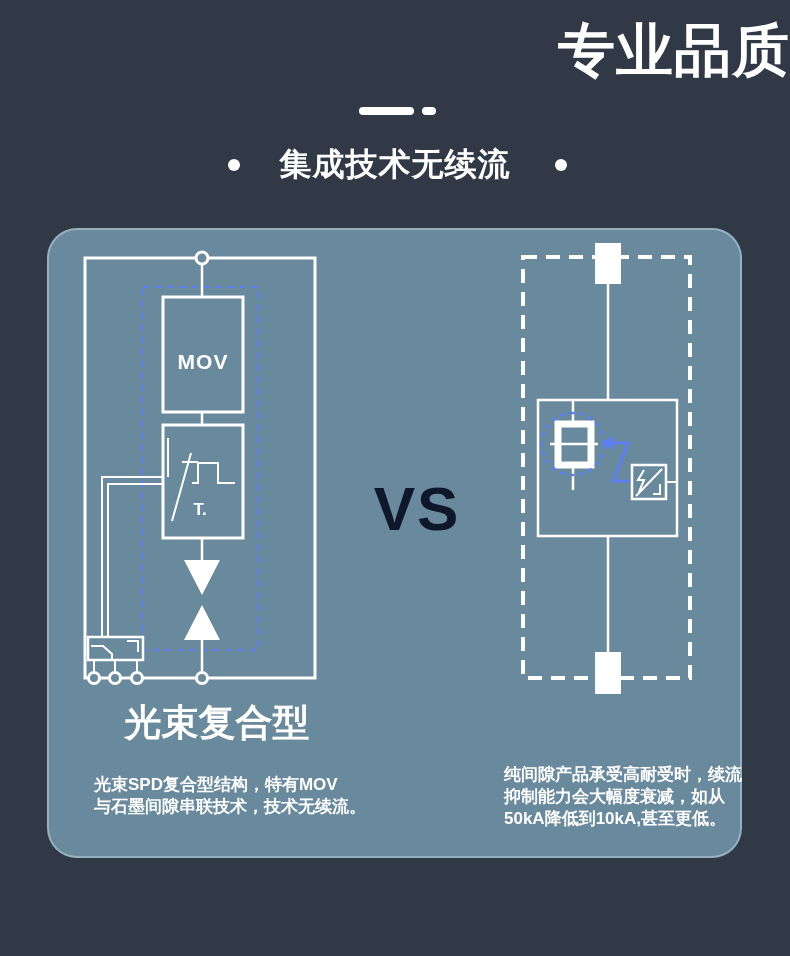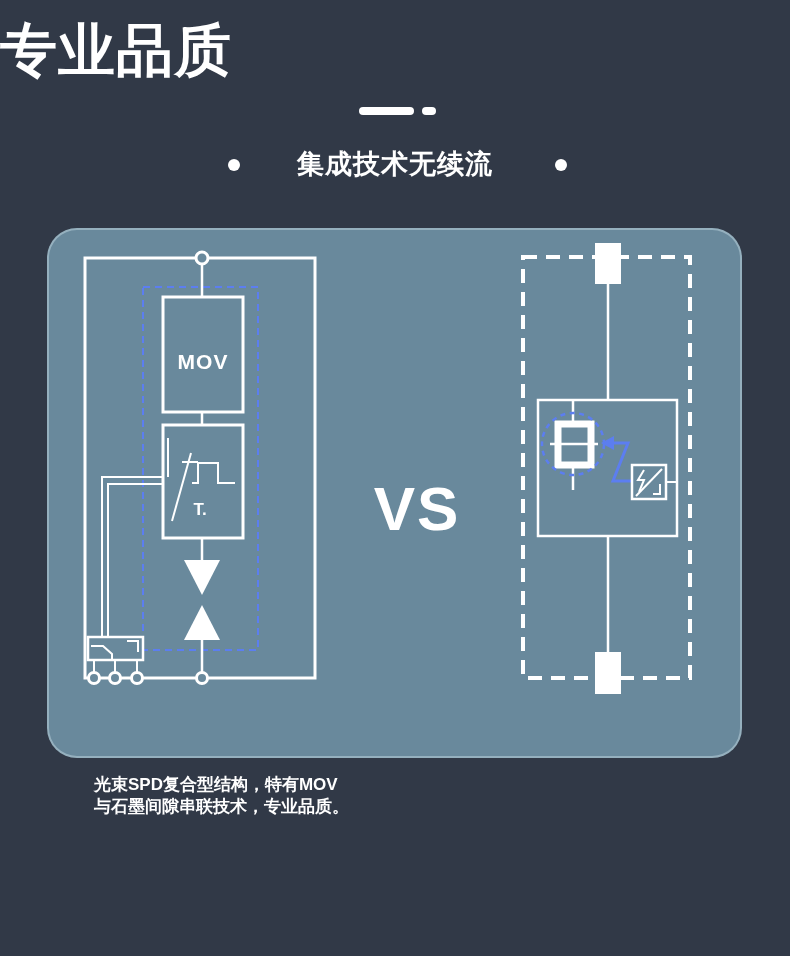--- a/index.html
+++ b/index.html
@@ -6,46 +6,46 @@
   body{
     width:790px;height:956px;
     background:#313947;
     font-family:"Liberation Sans","DejaVu Sans",sans-serif;
     position:relative;overflow:hidden;
     -webkit-font-smoothing:antialiased;
   }
   .abs{position:absolute;}
   
   .title{
-    left:0;right:0;top:16px;text-align:left;
+    left:0;right:0;top:16px;text-align:right;
     font-size:57px;font-weight:bold;color:#ffffff;
     letter-spacing:1px;line-height:68px;white-space:nowrap;
   }
   .divider{left:359px;top:107px;display:flex;gap:8px;align-items:center;}
   .divider .dash{width:55px;height:8px;border-radius:4px;background:#ffffff;}
   .divider .dot{width:14px;height:8px;border-radius:4px;background:#ffffff;}
   .subtitle{
     left:0;right:0;top:145px;text-align:center;
-    font-size:27px;font-weight:bold;color:#ffffff;
+    font-size:32px;font-weight:bold;color:#ffffff;
     line-height:38px;letter-spacing:1px;white-space:nowrap;
   }
   .side-dot{width:12px;height:12px;border-radius:50%;background:#ffffff;top:159px;}
   .side-dot.l{left:228px;}
   .side-dot.r{left:555px;}
   
   .card{
-    left:47px;top:228px;width:695px;height:530px;
+    left:47px;top:228px;width:695px;height:630px;
     background:#69899c;border-radius:30px;
     border:2px solid rgba(220,238,246,0.38);
     box-sizing:border-box;
   }
   .card svg{position:absolute;left:-2px;top:-2px;}
   .vs{
     left:308px;top:248px;width:120px;text-align:center;
-    font-size:62px;font-weight:bold;color:#ffffff;
+    font-size:62px;font-weight:bold;color:#0f172a;
     letter-spacing:2px;line-height:62px;
   }
   .col-heading{
     top:472px;text-align:center;color:#ffffff;
     font-size:37px;font-weight:bold;line-height:42px;white-space:nowrap;
   }
   .col-heading.left{left:28px;width:280px;}
   .col-heading.right{left:429px;width:280px;}
   .col-desc{
     color:#ffffff;font-size:17px;font-weight:bold;line-height:22px;
@@ -143,18 +143,24 @@
       </g>
       <line x1="666" y1="482" x2="677" y2="482" stroke-width="2"></line>
 
       <line x1="608" y1="536" x2="608" y2="652"></line>
       <rect x="595" y="652" width="26" height="42" fill="#ffffff" stroke="none"></rect>
     </g>
   </svg>
 
   <div class="abs vs">VS</div>
 
+  <div class="abs col-heading left">光束复合型</div>
   <div class="abs col-desc left">
     <div>光束SPD复合型结构，特有MOV</div>
-    <div>与石墨间隙串联技术，专业品质。</div>
+    <div>与石墨间隙串联技术，技术无续流。</div>
   </div>
 
+  <div class="abs col-desc right">
+    <div>纯间隙产品承受高耐受时，续流</div>
+    <div>抑制能力会大幅度衰减，如从</div>
+    <div>50kA降低到10kA,甚至更低。</div>
+  </div>
 </div>
 
 </body></html>

